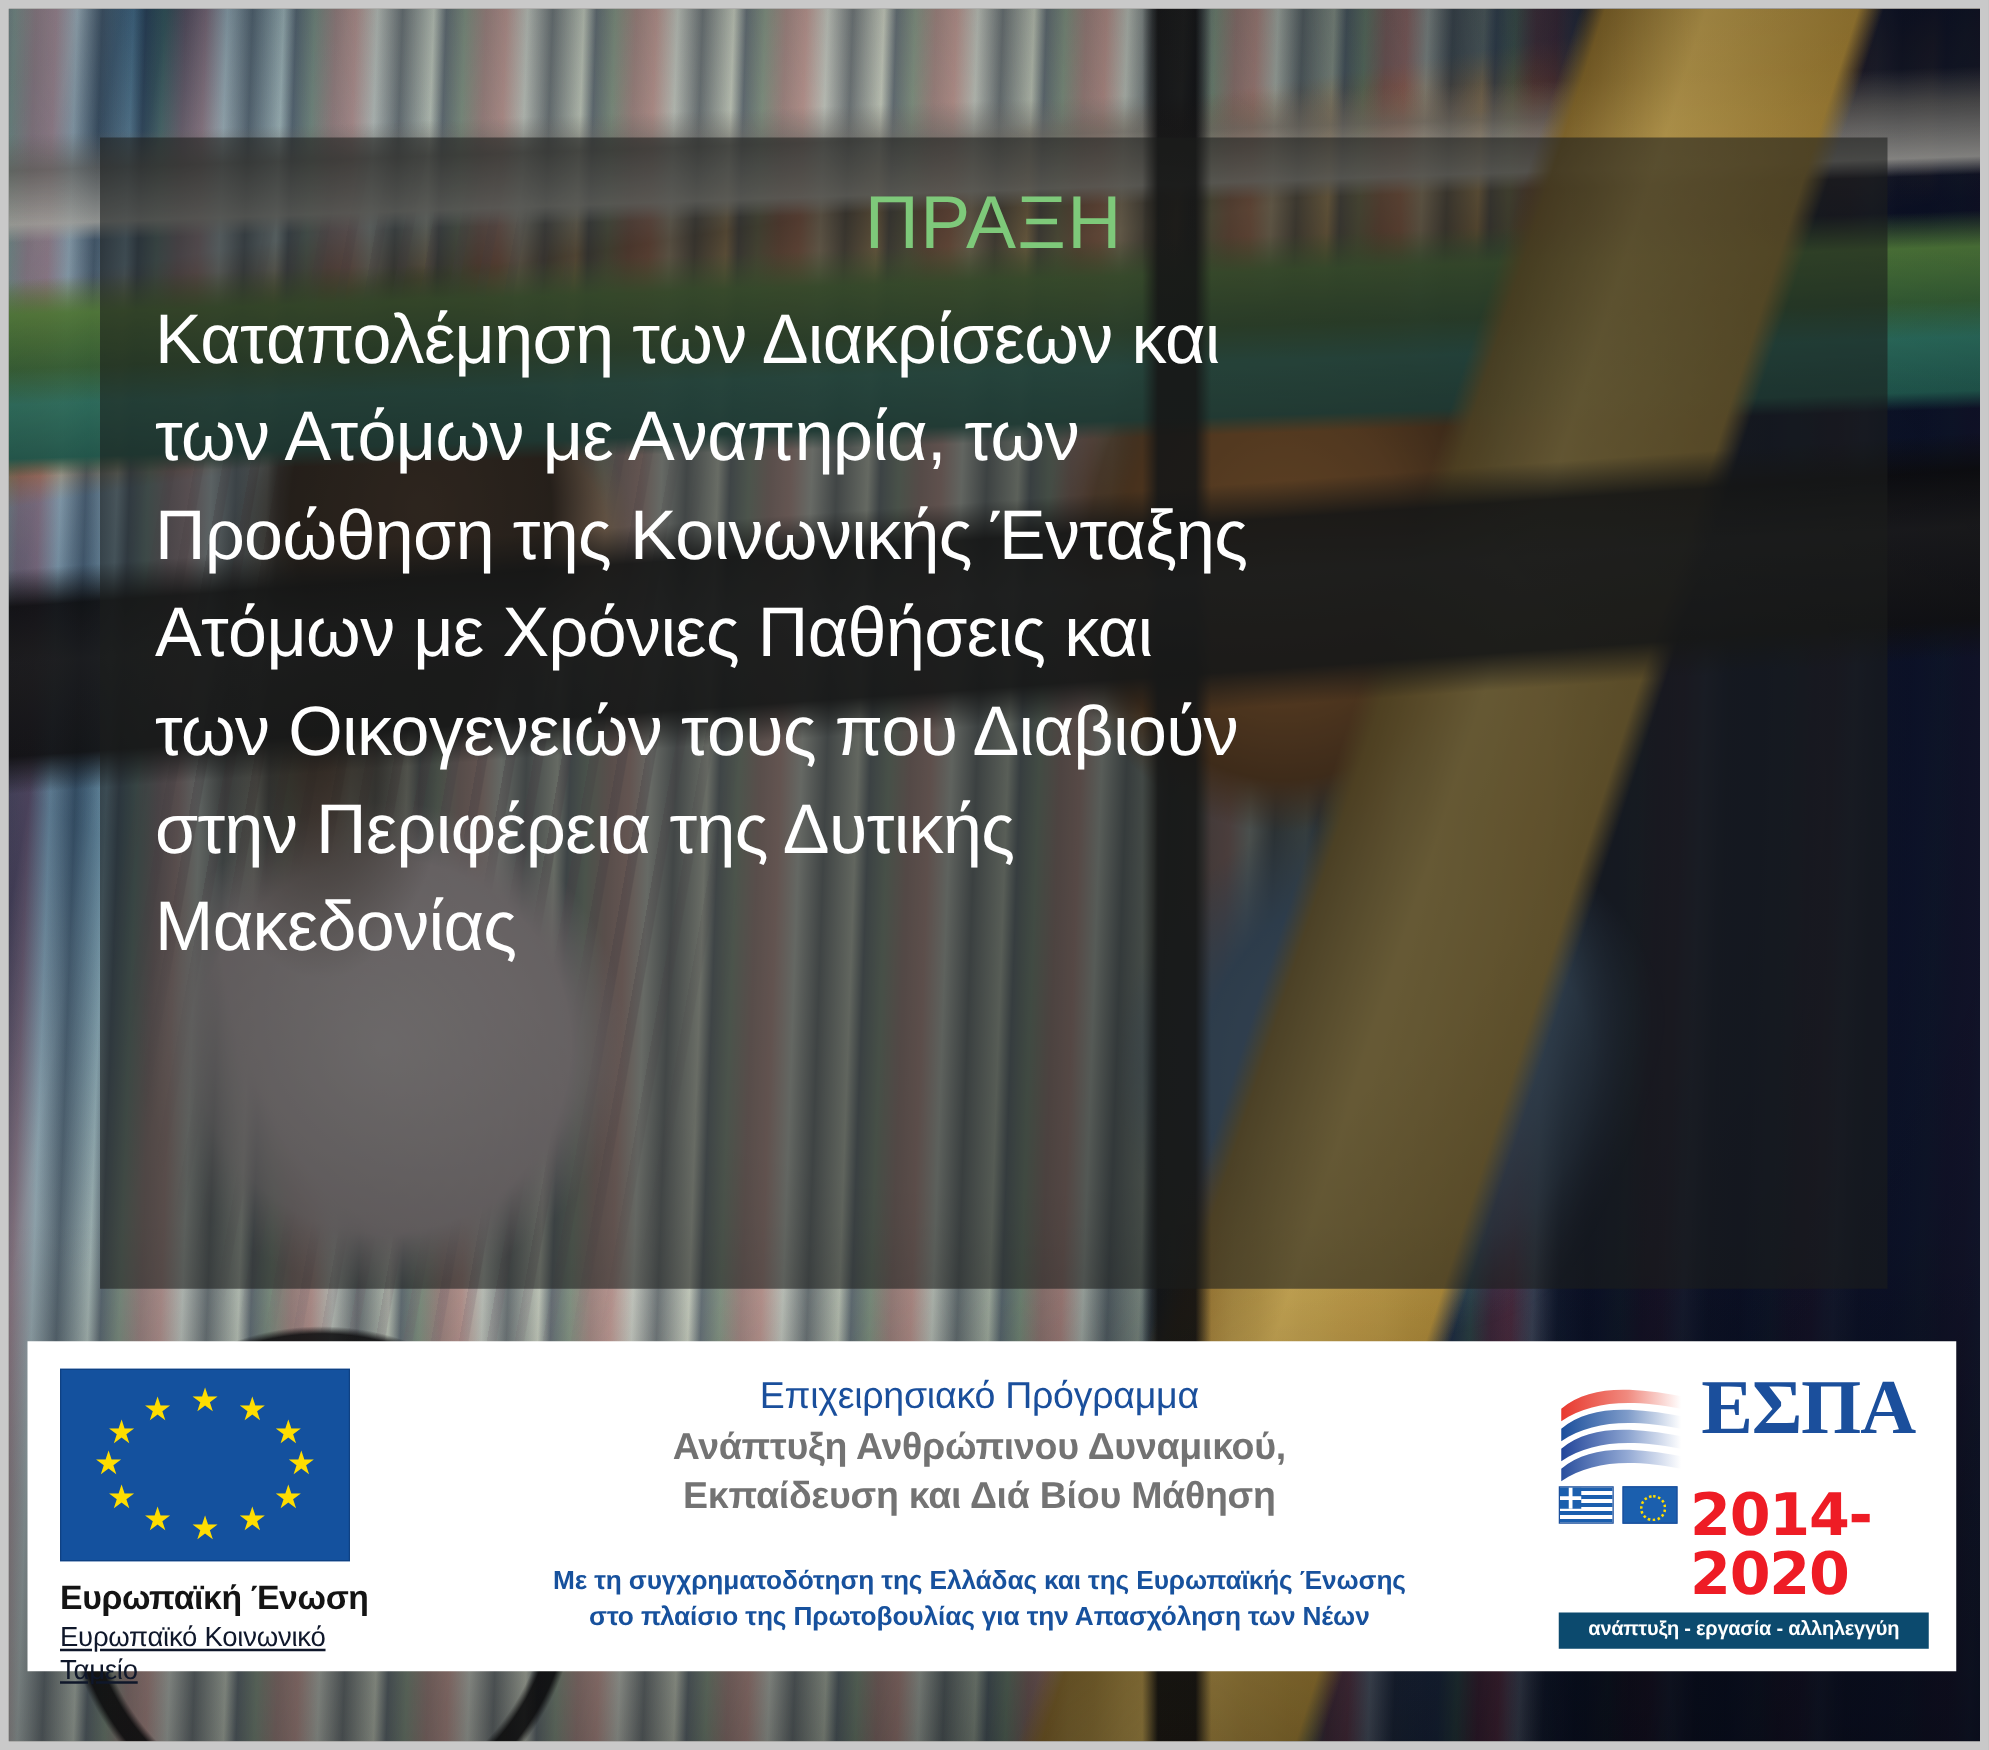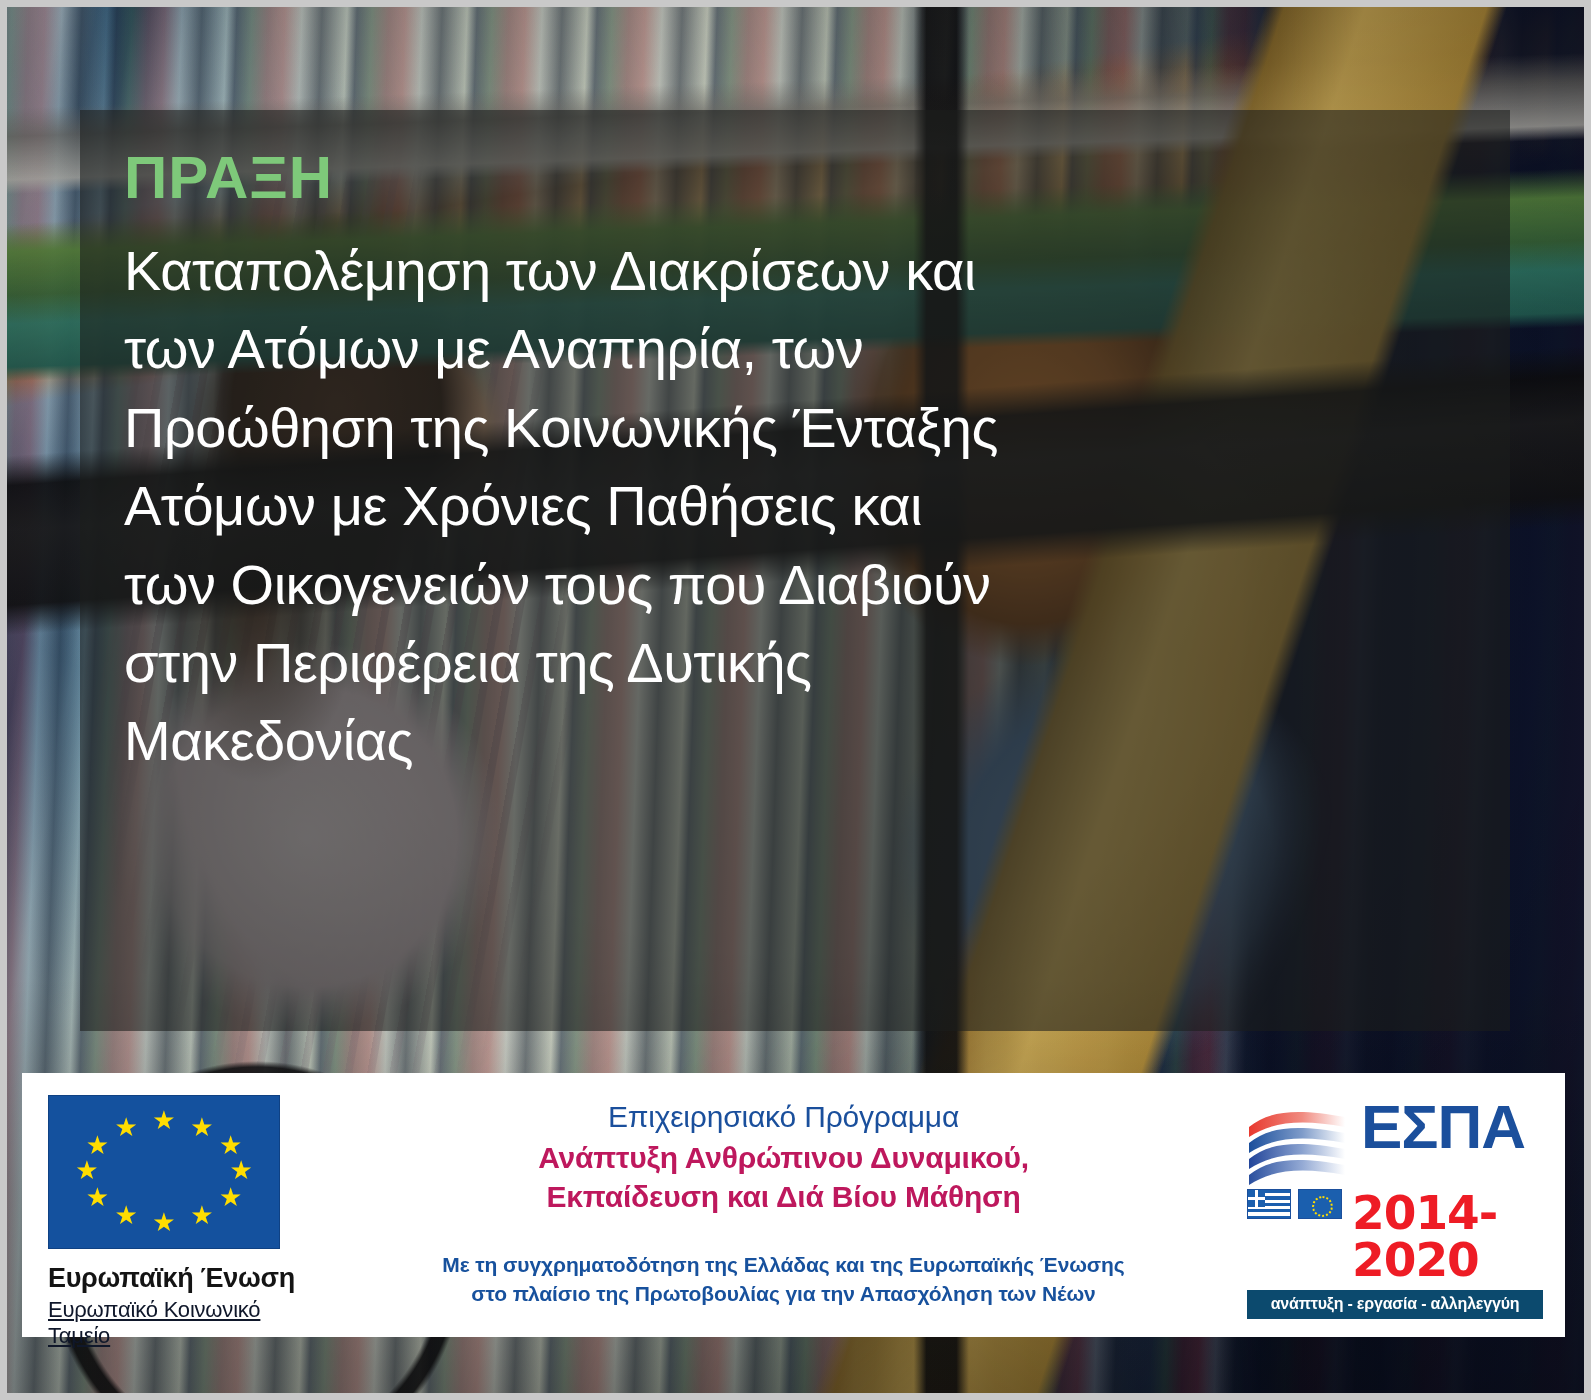--- a/index.html
+++ b/index.html
@@ -132,23 +132,24 @@
     background: rgba(28, 30, 28, 0.58);
     box-sizing: border-box;
     padding: 38px 44px 0 44px;
   }
 
   .kicker {
     color: #7ec97a;
     font-size: 60px;
     line-height: 1.0;
     letter-spacing: 1px;
-    font-weight: 700;
+    font-weight: 400;
     margin: 0 0 24px 0;
     white-space: nowrap;
+    text-align: center;
   }
 
   .headline {
     color: #ffffff;
     font-size: 56px;
     line-height: 1.40;
     font-weight: 400;
     letter-spacing: -0.5px;
     margin: 0;
   }
@@ -218,21 +219,21 @@
   }
   .op-title {
     color: #1a4f9c;
     font-size: 30px;
     font-weight: normal;
     line-height: 1.22;
     margin: 0;
     letter-spacing: -0.2px;
   }
   .op-name {
-    color: #be185d;
+    color: #737373;
     font-size: 30px;
     font-weight: bold;
     line-height: 1.30;
     margin: 2px 0 0 0;
     letter-spacing: -0.2px;
   }
   .op-name .ln { display: block; }
   .cofunding {
     color: #17519d;
     font-size: 21px;
@@ -262,21 +263,21 @@
     position: relative;
     margin-top: 6px;
   }
   .espa-waves svg { display: block; }
   .espa-word {
     font-size: 62px;
     font-weight: bold;
     color: #1b4f9c;
     line-height: 0.96;
     letter-spacing: -1px;
-    font-family: Liberation Sans, sans-serif;
+    font-family: Liberation Serif, serif;
   }
   .espa-mid {
     display: flex;
     align-items: flex-start;
     gap: 10px;
     margin-top: 2px;
   }
   .espa-flags { display: flex; gap: 7px; flex: 0 0 auto; margin-left: 2px; }
   .flag-gr, .flag-eusm {
     width: 44px; height: 30px;

